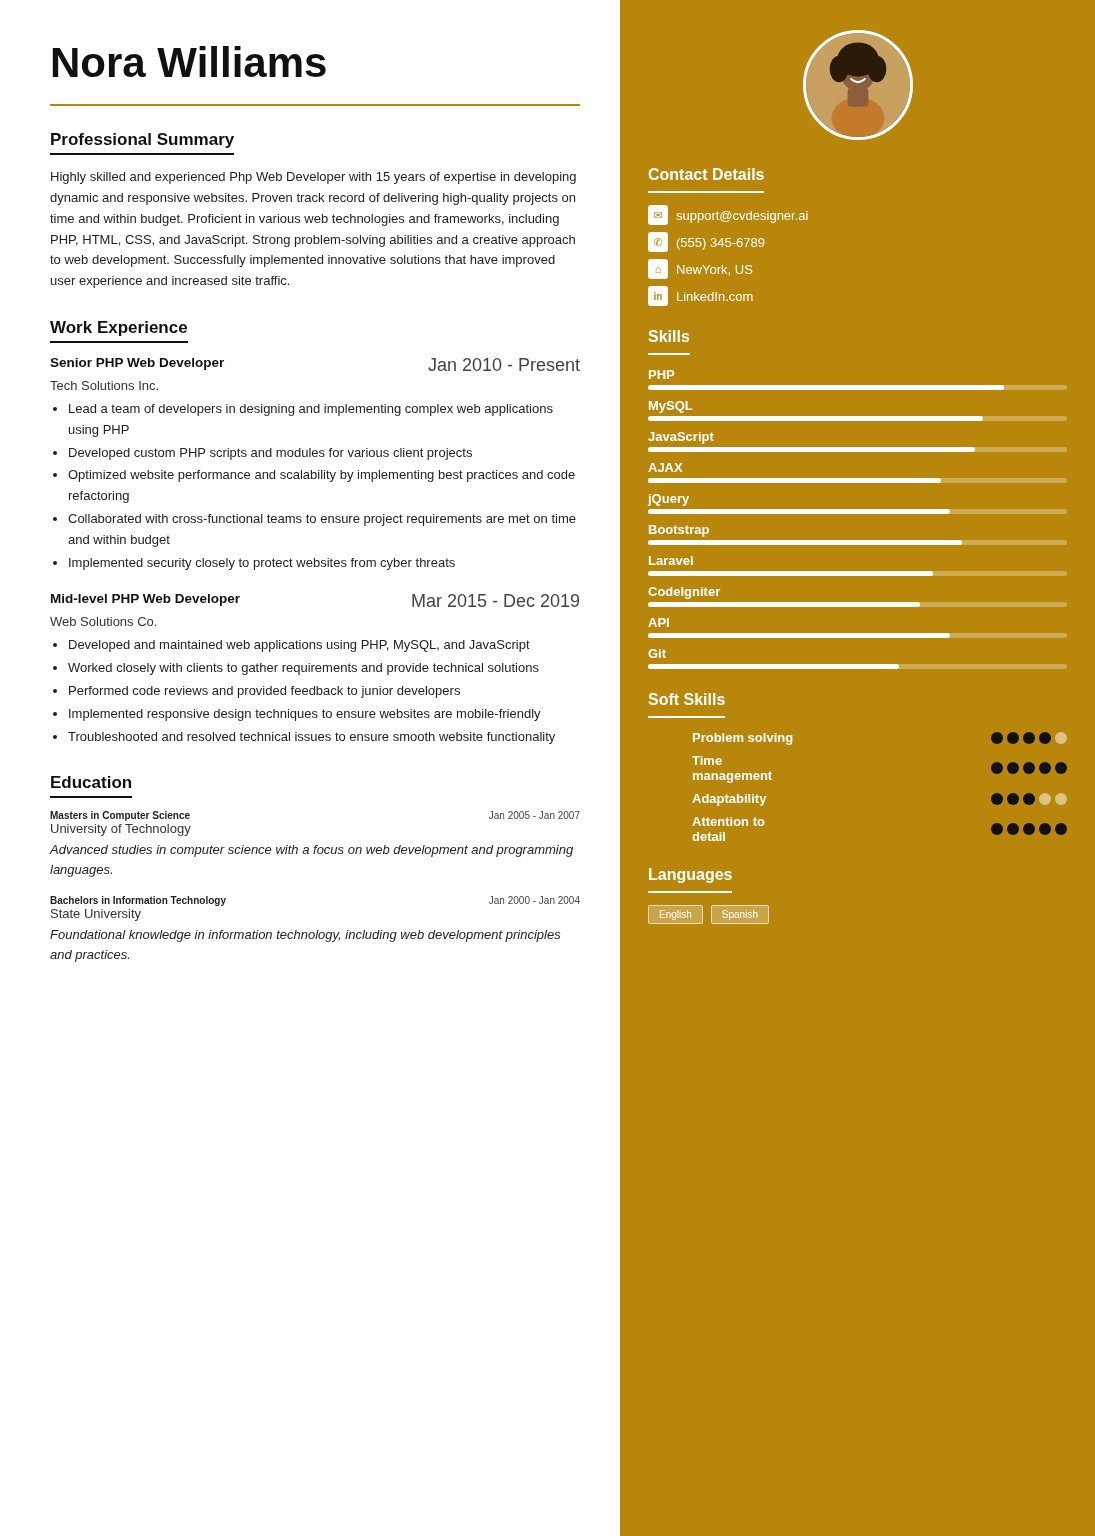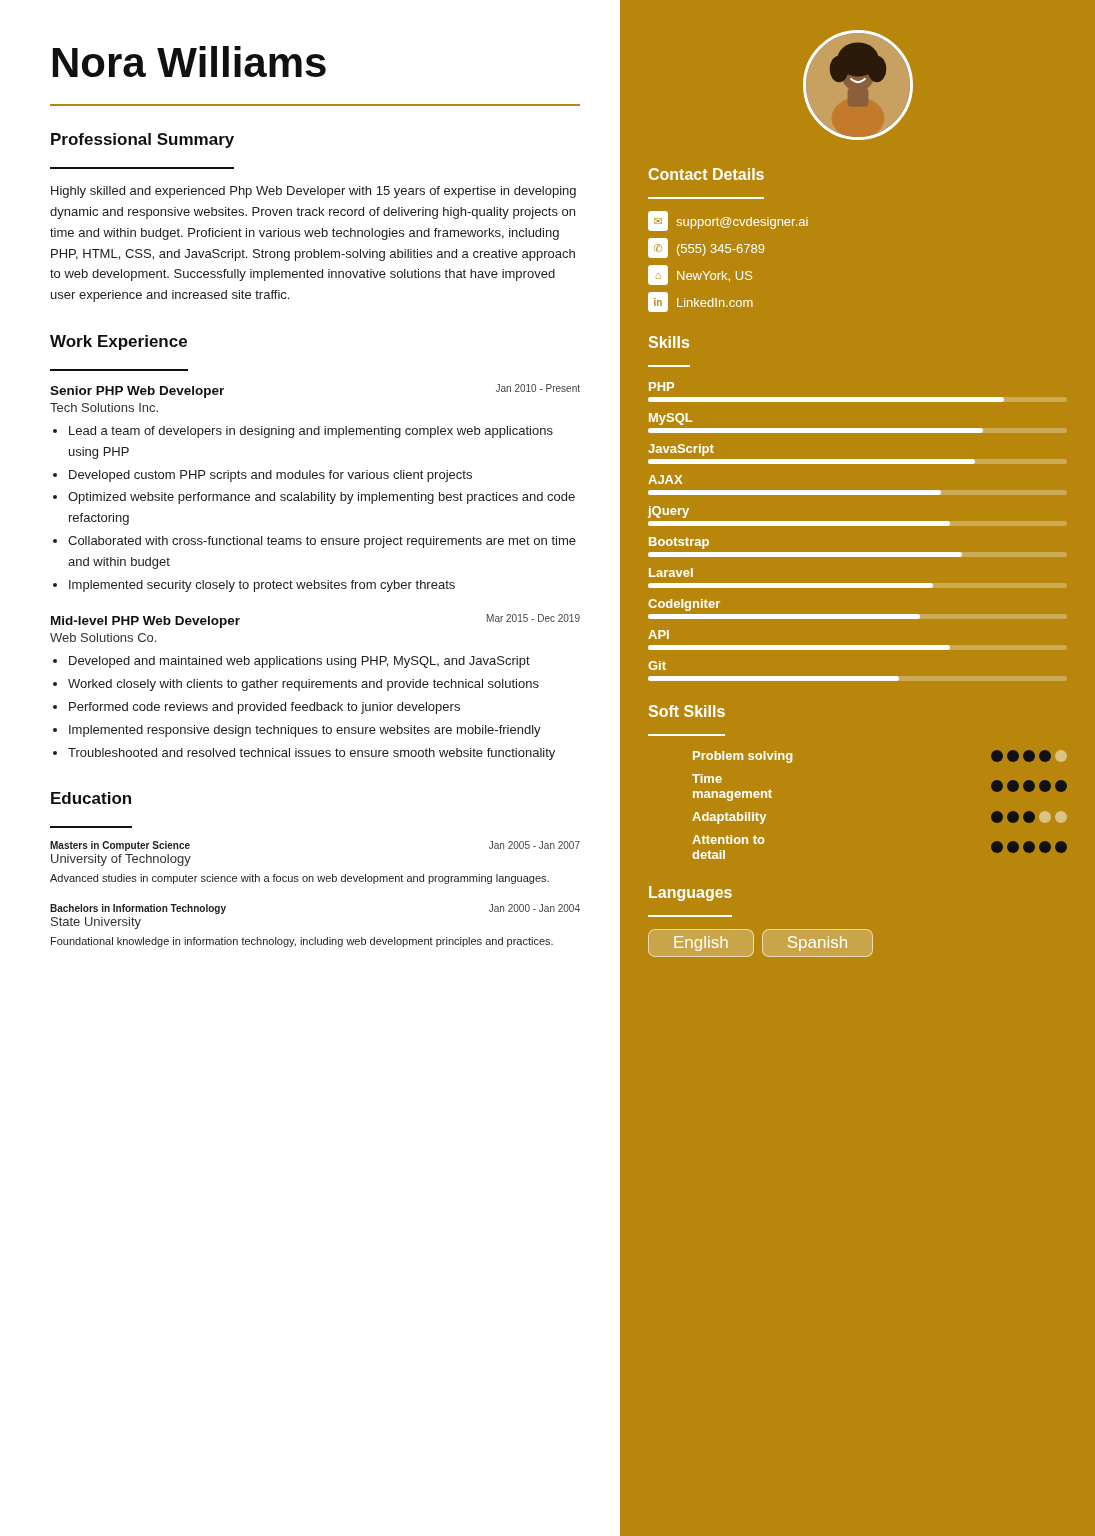--- a/index.html
+++ b/index.html
@@ -41,21 +41,21 @@
     }
 
     .section {
       margin-bottom: 26px;
     }
     .section-title {
       font-size: 17px;
       font-weight: 700;
       color: #111;
       border-bottom: 2px solid #111;
-      padding-bottom: 17px;
+      padding-bottom: 3px;
       margin-bottom: 12px;
       display: inline-block;
     }
 
     .summary-text {
       font-size: 13px;
       line-height: 1.6;
       color: #222;
     }
 
@@ -67,21 +67,21 @@
       justify-content: space-between;
       align-items: flex-start;
       margin-bottom: 2px;
     }
     .job-title {
       font-weight: 700;
       font-size: 13.5px;
       color: #111;
     }
     .job-date {
-      font-size: 10px;
+      font-size: 18px;
       color: #444;
       white-space: nowrap;
       margin-left: 10px;
     }
     .job-company {
       font-size: 13px;
       color: #333;
       margin-bottom: 6px;
     }
     .job-bullets {
@@ -112,23 +112,24 @@
       color: #444;
       white-space: nowrap;
       margin-left: 10px;
     }
     .edu-school {
       font-size: 13px;
       color: #333;
       margin-bottom: 4px;
     }
     .edu-desc {
-      font-size: 11px;
+      font-size: 13px;
       line-height: 1.5;
       color: #222;
+      font-style: italic;
     }
 
     
     .right-col {
       flex: 1;
       background: #b8860b;
       padding: 30px 28px 40px 28px;
       color: #fff;
     }
 
@@ -151,21 +152,21 @@
     }
 
     .right-section {
       margin-bottom: 22px;
     }
     .right-section-title {
       font-size: 16px;
       font-weight: 700;
       color: #fff;
       border-bottom: 2px solid #fff;
-      padding-bottom: 13px;
+      padding-bottom: 7px;
       margin-bottom: 12px;
       display: inline-block;
     }
 
     .contact-item {
       display: flex;
       align-items: center;
       margin-bottom: 7px;
       font-size: 13px;
     }
@@ -242,23 +243,23 @@
     
     .lang-tags {
       display: flex;
       gap: 8px;
       flex-wrap: wrap;
     }
     .lang-tag {
       background: rgba(255,255,255,0.25);
       border: 1px solid rgba(255,255,255,0.6);
       color: #fff;
-      font-size: 17px;
-      padding: 3px 24px;
-      border-radius: 7px;
+      font-size: 10px;
+      padding: 3px 10px;
+      border-radius: 2px;
     }
   </style>
 </head>
 <body>
 
 <div class="left-col">
   <div class="name-section">
     <h1>Nora Williams</h1>
   </div>
 

